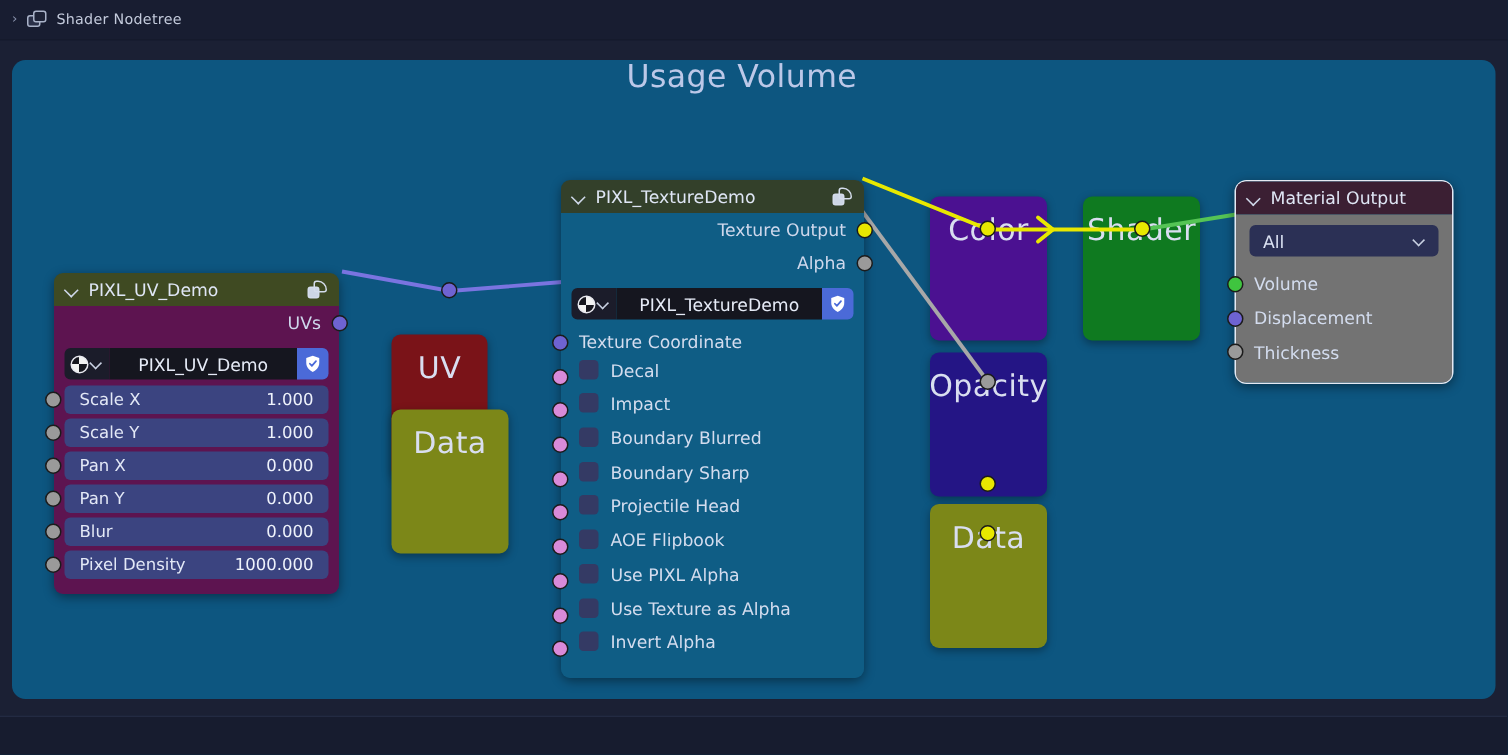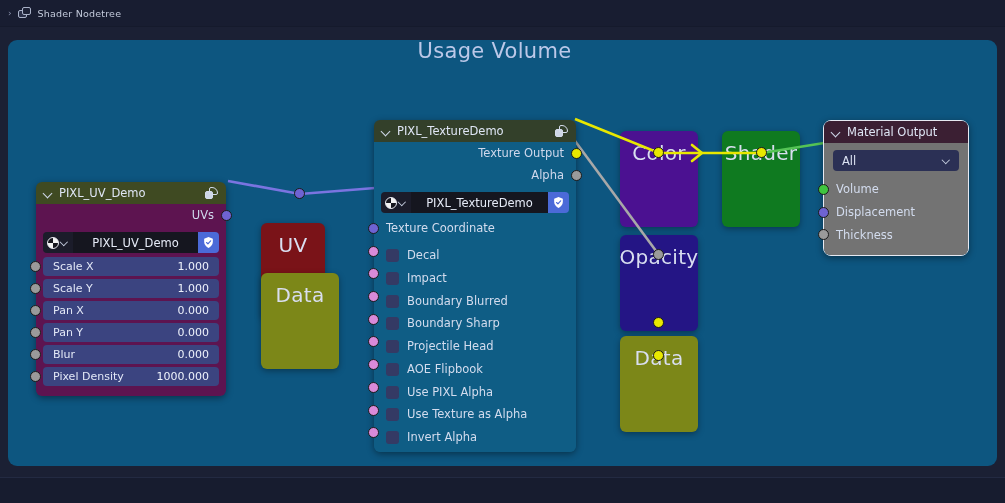--- a/index.html
+++ b/index.html
@@ -117,21 +117,21 @@
     width: 21px; height: 21px; background: #4b6ad8; border-radius: 0 4px 4px 0;
     display: flex; align-items: center; justify-content: center;
   }
   .idrow .shield svg { width: 13px; height: 13px; }
 
   .orow {
     height: 22px; display: flex; align-items: center; justify-content: flex-end;
     padding-right: 12px; font-size: 11.5px; color: #cfd8ec; position: relative;
   }
   .crow {
-    height: 22.7px; display: flex; align-items: flex-end; gap: 8px;
+    height: 22.7px; display: flex; align-items: flex-start; gap: 8px;
     padding-left: 12px; font-size: 11.5px; color: #d3dcee; position: relative;
   }
   .cbox { width: 13px; height: 13px; border-radius: 3px; background: #343a64; flex: 0 0 auto; }
   .irow {
     height: 22.7px; display: flex; align-items: center;
     padding-left: 12px; font-size: 11.5px; color: #d3dcee; position: relative;
   }
 
   
   .cframe { position: absolute; border-radius: 6px; display: flex;

